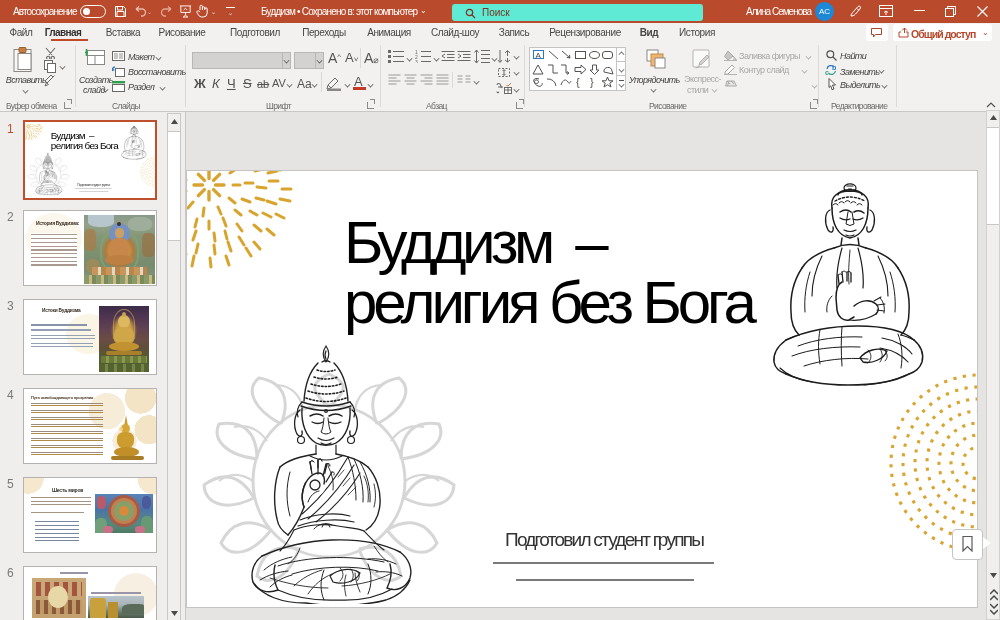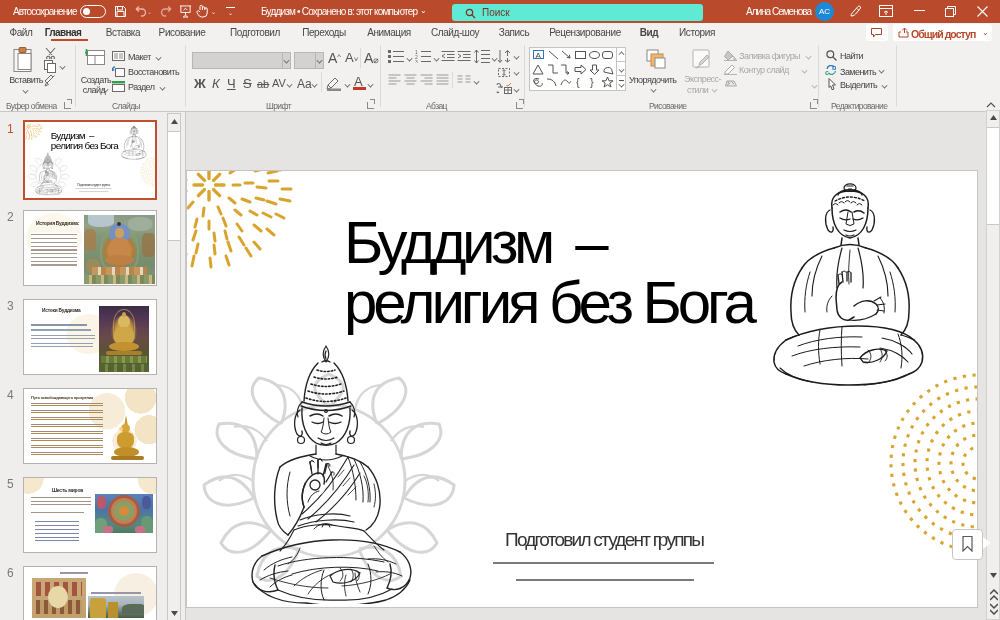--- a/index.html
+++ b/index.html
@@ -17,21 +17,21 @@
 
 #tabrow { position:absolute; left:0; top:23px; width:1000px; height:19px; background:#f2f1f0; }
 #tabrow .tab { position:absolute; top:4px; font-size:10px; letter-spacing:-0.4px; color:#494745; white-space:nowrap; transform:translateX(-50%); }
 #tabrow .active { font-weight:bold; color:#33312f; letter-spacing:-0.6px; }
 #hl-underline { position:absolute; left:51px; top:38.5px; width:37px; height:2.4px; background:#c04a28; z-index:5; }
 
 
 #ribbon { position:absolute; left:0; top:42px; width:1000px; height:70px; background:#f2f1f0; border-bottom:1px solid #c9c7c5; }
 #ribbon .div { position:absolute; top:3px; height:62px; width:1px; background:#dcdad8; }
 #ribbon .glabel { position:absolute; top:59px; font-size:8.5px; letter-spacing:-0.6px; color:#6a6866; white-space:nowrap; }
-#ribbon .lbl { position:absolute; font-size:9px; letter-spacing:-0.55px; color:#45433f; white-space:nowrap; }
+#ribbon .lbl { position:absolute; font-size:9px; letter-spacing:-0.55px; color:#45433f; white-space:nowrap;font-style:italic; }
 #ribbon .glbl { position:absolute; font-size:9px; letter-spacing:-0.55px; color:#a9a7a5; white-space:nowrap; }
 #ribbon .chev { position:absolute; width:5px; height:5px; }
 #ribbon .chev:after { content:""; position:absolute; left:0; top:0; width:4px; height:4px; border-right:1px solid #5c5a58; border-bottom:1px solid #5c5a58; transform:rotate(45deg) scale(0.85); }
 #ribbon .gchev:after { border-color:#aba9a7; }
 #ribbon .launcher { position:absolute; width:7px; height:7px; border-left:1px solid #8c8a88; border-bottom:1px solid #8c8a88; }
 #ribbon .launcher:after { content:""; position:absolute; left:2px; top:-3px; width:4px; height:4px; border-right:1px solid #8c8a88; border-top:1px solid #8c8a88; }
 
 
 #panel { position:absolute; left:0; top:112px; width:186px; height:508px; background:#efeeed; border-right:1px solid #c9c8c6; }
 .thumb { position:absolute; left:23px; width:134px; height:76px; background:#fff; border:1px solid #b5b3b1; overflow:hidden; }

